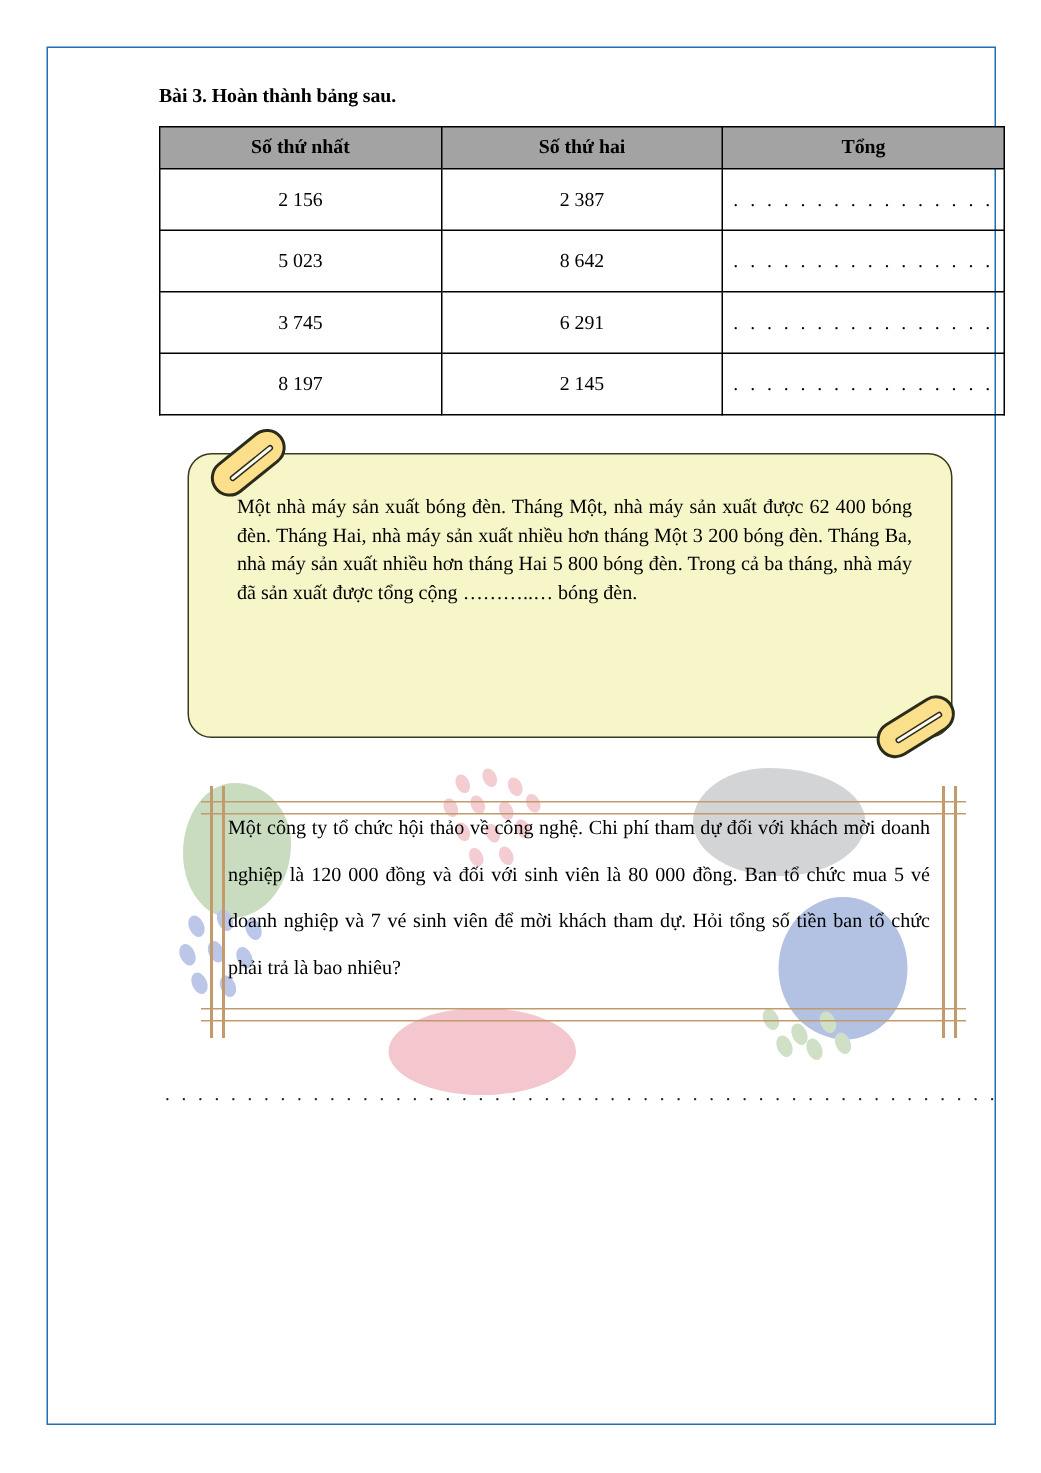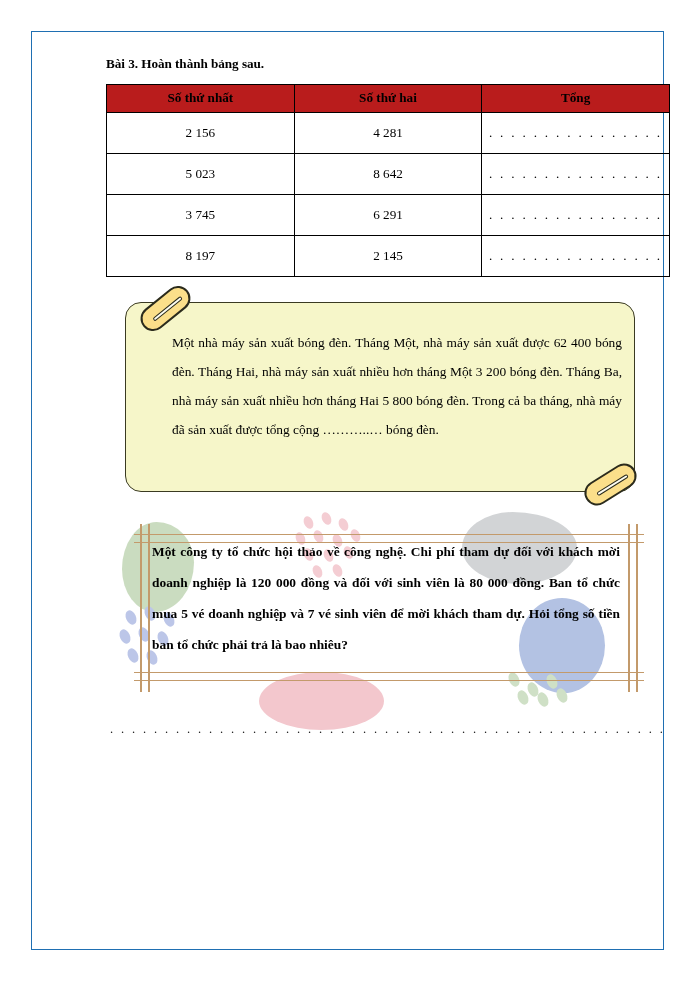--- a/index.html
+++ b/index.html
@@ -54,21 +54,21 @@
   }
   #sum-table th,
   #sum-table td {
     border: 1.1px solid #000000;
     text-align: center;
     font-size: 13.2px;
     padding: 0;
     vertical-align: middle;
   }
   #sum-table th {
-    background: #b91c1c;
+    background: #a3a3a3;
     font-weight: bold;
     height: 27px;
   }
   #sum-table td {
     height: 40px;
     font-weight: normal;
   }
   .dots-cell {
     letter-spacing: 2.3px;
     font-size: 12.5px;
@@ -91,25 +91,25 @@
     top: 0;
     width: 510px;
     height: 190px;
     box-sizing: border-box;
     background: #f6f6c9;
     border: 1.3px solid #3a3a22;
     border-radius: 16px;
   }
   #note-text {
     position: absolute;
-    left: 47px;
+    left: 33px;
     top: 26px;
     width: 450px;
     font-size: 13.4px;
-    line-height: 29px;
+    line-height: 19px;
     text-align: justify;
     text-align-last: left;
   }
   .clip {
     position: absolute;
     width: 57px;
     height: 25px;
     box-sizing: border-box;
     background: #fbdf8a;
     border: 2.1px solid #2b2b1c;
@@ -141,21 +141,20 @@
   
   #heading-5 { margin-top: 41px; }
 
   
   #frame-wrap {
     position: relative;
     margin-top: 20px;
     margin-left: 8px;
     width: 556px;
     height: 190px;
-    font-weight: bold;
   }
   .blob {
     position: absolute;
     border-radius: 50%;
   }
   #blob-green {
     left: 8px; top: 10px;
     width: 72px; height: 90px;
     background: #cadcc0;
     border-radius: 48% 52% 55% 45% / 52% 45% 55% 48%;
@@ -243,21 +242,21 @@
     <thead>
       <tr>
         <th>Số thứ nhất</th>
         <th>Số thứ hai</th>
         <th>Tổng</th>
       </tr>
     </thead>
     <tbody>
       <tr>
         <td>2 156</td>
-        <td>4 281</td>
+        <td>2 387</td>
         <td class="dots-cell">. . . . . . . . . . . . . . . .</td>
       </tr>
       <tr>
         <td>5 023</td>
         <td>8 642</td>
         <td class="dots-cell">. . . . . . . . . . . . . . . .</td>
       </tr>
       <tr>
         <td>3 745</td>
         <td>6 291</td>

